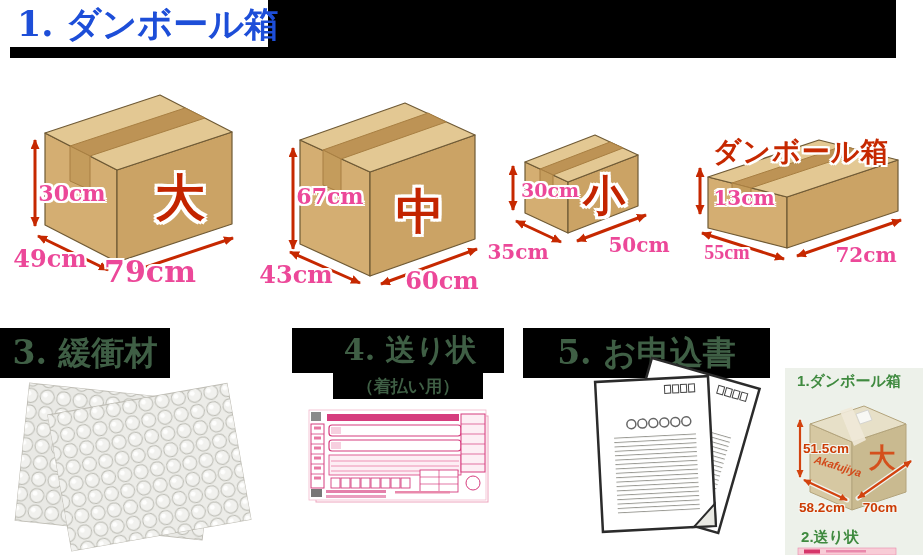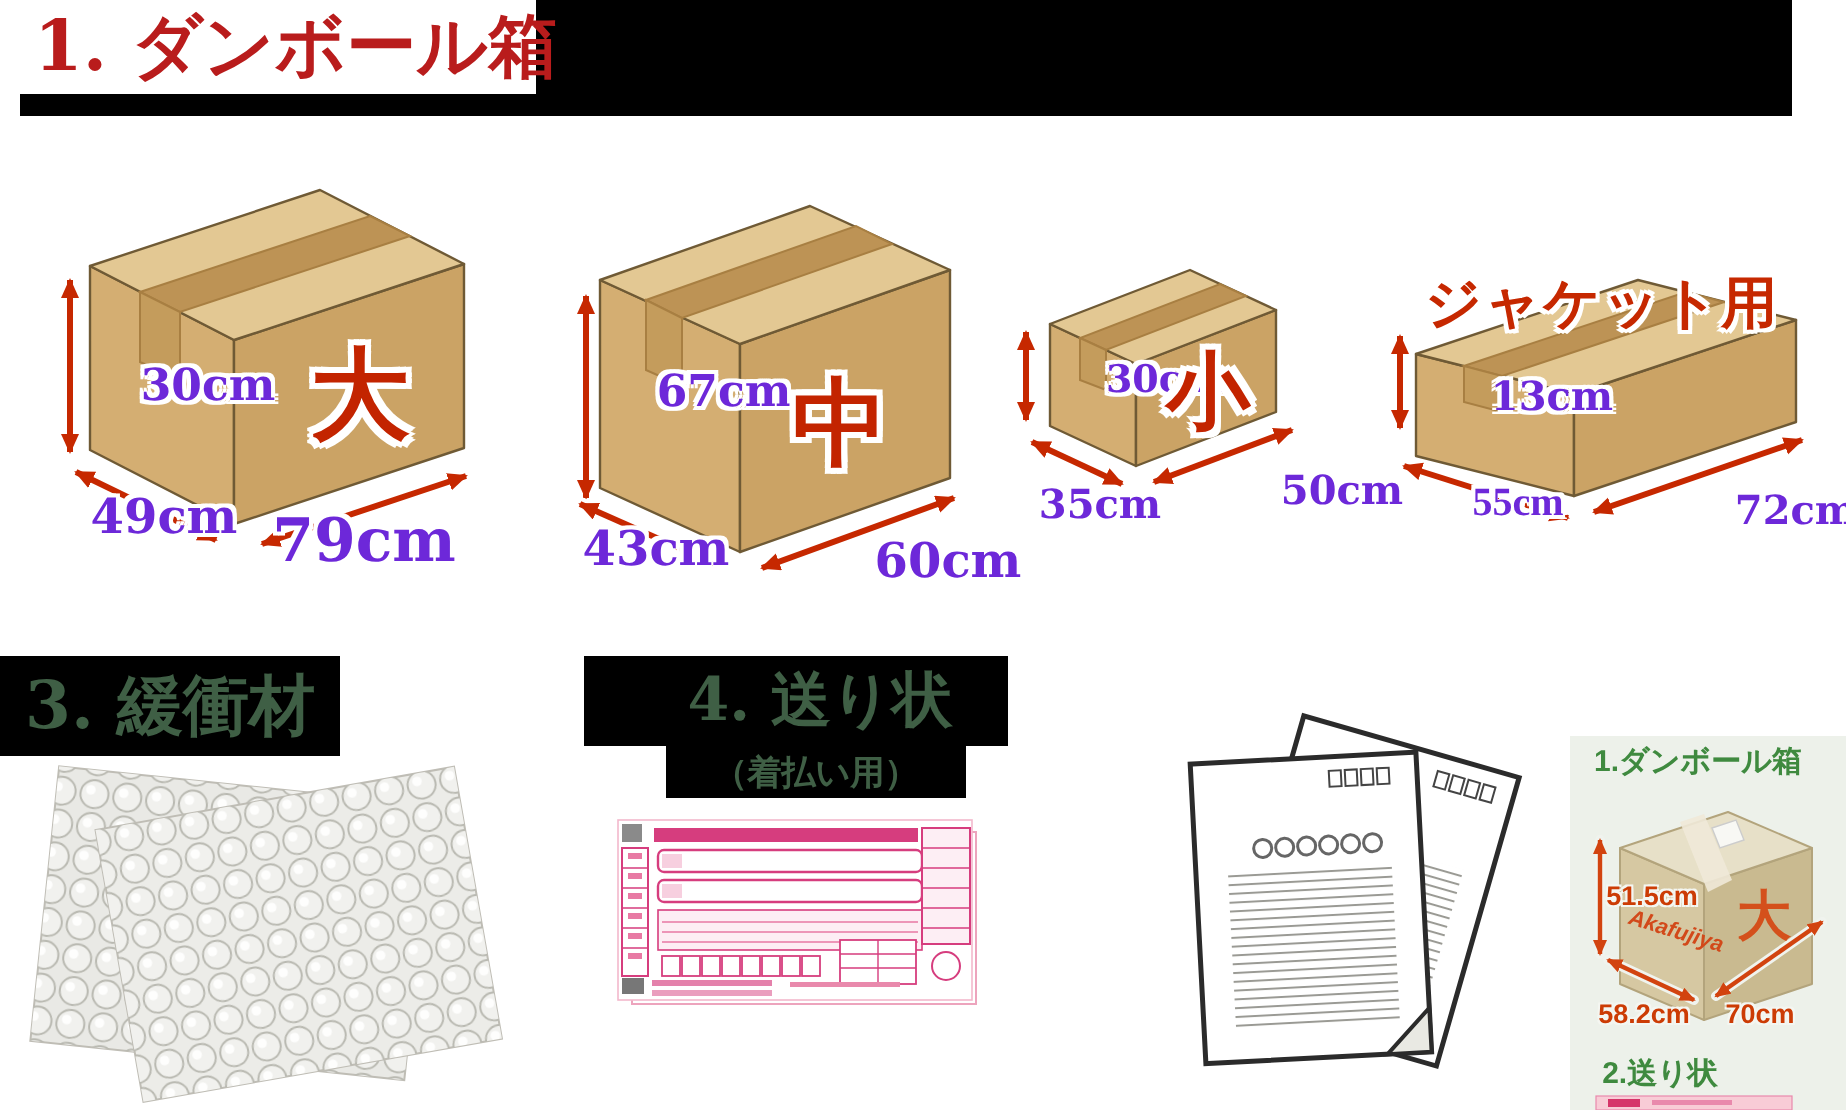--- a/index.html
+++ b/index.html
@@ -2,32 +2,32 @@
 <html><head>
 <meta charset="utf-8">
 <style>
   html,body{margin:0;padding:0;background:#fff;}
   .stage{position:relative;width:923px;height:555px;background:#ffffff;overflow:hidden;
          font-family:"Liberation Sans",sans-serif;}
   .abs{position:absolute;}
   .ctr{position:absolute;transform:translate(-50%,-50%);white-space:nowrap;}
   .serifB{font-family:"DejaVu Serif","Liberation Serif",serif;font-weight:bold;}
   
-  .dim{color:#6d28d9;
+  .dim{color:#ec4899;
        text-shadow:-2px -2px 0 #fff,2px -2px 0 #fff,-2px 2px 0 #fff,2px 2px 0 #fff,
-                   -2px 0 0 #fff,2px 0 0 #fff,0 -2px 0 #fff,0 2px 0 #fff;margin-left:32px;}
+                   -2px 0 0 #fff,2px 0 0 #fff,0 -2px 0 #fff,0 2px 0 #fff;}
   .kanji{color:#c32400;
        text-shadow:-3px -3px 0 #fff,3px -3px 0 #fff,-3px 3px 0 #fff,3px 3px 0 #fff,
                    -3px 0 0 #fff,3px 0 0 #fff,0 -3px 0 #fff,0 3px 0 #fff,
                    -2px -2px 0 #fff,2px 2px 0 #fff,2px -2px 0 #fff,-2px 2px 0 #fff;}
   .jacketTitle{color:#c62800;font-weight:bold;
        font-family:"Liberation Sans",sans-serif;letter-spacing:1px;
        text-shadow:-2px -2px 0 #fff,2px -2px 0 #fff,-2px 2px 0 #fff,2px 2px 0 #fff,
                    -2px 0 0 #fff,2px 0 0 #fff,0 -2px 0 #fff,0 2px 0 #fff;}
-  .greenTitle{color:#b91c1c;}
+  .greenTitle{color:#1d4ed8;}
   .hdr{background:#000;display:flex;align-items:center;justify-content:center;color:#3f5f45;}
   .sbTitle{color:#3f8a3f;font-weight:bold;font-size:15px;font-family:"Liberation Sans",sans-serif;}
   .sbDim{color:#cc3c05;font-weight:bold;font-size:13.5px;font-family:"Liberation Sans",sans-serif;
        text-shadow:-1px -1px 0 #f4f6f1,1px -1px 0 #f4f6f1,-1px 1px 0 #f4f6f1,1px 1px 0 #f4f6f1;}
   .sbKanji{color:#d4501c;font-family:"DejaVu Serif","Liberation Serif",serif;font-weight:bold;font-size:27px;}
   .brand{color:#d2491a;font-weight:bold;font-style:italic;font-size:11px;
          font-family:"Liberation Sans",sans-serif;}
   svg .aw{stroke:#ffffff;stroke-width:7;stroke-linecap:round;fill:none;}
   svg .ar{stroke:#c62800;stroke-width:3;fill:none;}
   svg .aw2{stroke:#f0f3ee;stroke-width:5;stroke-linecap:round;fill:none;}
@@ -46,20 +46,23 @@
   <div class="abs serifB greenTitle" style="left:17px;top:2px;font-size:35px;line-height:44px;white-space:nowrap;">1. ダンボール箱</div>
 
   <div class="abs hdr serifB" style="left:0;top:328px;width:170px;height:50px;font-size:33px;">
     <span>3. 緩衝材</span>
   </div>
   <div class="abs hdr serifB" style="left:292px;top:328px;width:188px;height:45px;font-size:30px;padding-left:24px;">
     <span>4. 送り状</span>
   </div>
   <div class="abs hdr serifB" style="left:333px;top:373px;width:150px;height:26px;font-size:17px;">
     <span>（着払い用）</span>
+  </div>
+  <div class="abs hdr serifB" style="left:523px;top:328px;width:247px;height:50px;font-size:33px;">
+    <span>5. お申込書</span>
   </div>
 
   <div class="abs" style="left:785px;top:368px;width:138px;height:187px;background:#edf1ea;"></div>
 
   <svg class="abs" style="left:0;top:0;" width="923" height="555" viewBox="0 0 923 555">
     <defs>
       <marker id="mE" markerUnits="userSpaceOnUse" markerWidth="12" markerHeight="11" refX="9" refY="4.5" orient="auto">
           <path d="M0,0 L10,4.5 L0,9 Z" fill="#c62800"></path>
         </marker>
       <marker id="mS" markerUnits="userSpaceOnUse" markerWidth="12" markerHeight="11" refX="9" refY="4.5" orient="auto-start-reverse">
@@ -261,21 +264,21 @@
   <span class="ctr serifB dim" style="left:330px;top:196px;font-size:22px;">67cm</span>
   <span class="ctr serifB dim" style="left:296px;top:274px;font-size:24px;">43cm</span>
   <span class="ctr serifB dim" style="left:442px;top:280px;font-size:24px;">60cm</span>
   <span class="ctr serifB kanji" style="left:420px;top:212px;font-size:48px;">中</span>
 
   <span class="ctr serifB dim" style="left:550px;top:190px;font-size:19px;">30cm</span>
   <span class="ctr serifB dim" style="left:518px;top:252px;font-size:20px;">35cm</span>
   <span class="ctr serifB dim" style="left:639px;top:245px;font-size:20px;">50cm</span>
   <span class="ctr serifB kanji" style="left:604px;top:196px;font-size:42px;">小</span>
 
-  <span class="ctr jacketTitle" style="left:801px;top:152px;font-size:28px;">ジャケット用</span>
+  <span class="ctr jacketTitle" style="left:801px;top:152px;font-size:28px;">ダンボール箱</span>
   <span class="ctr serifB dim" style="left:744px;top:198px;font-size:20px;">13cm</span>
   <span class="ctr serifB dim" style="left:727px;top:252px;font-size:20px;font-family:Liberation Serif, serif;">55cm</span>
   <span class="ctr serifB dim" style="left:866px;top:255px;font-size:20px;">72cm</span>
 
   <span class="ctr sbTitle" style="left:849px;top:381px;">1.ダンボール箱</span>
   <span class="ctr sbDim" style="left:826px;top:448px;">51.5cm</span>
   <span class="ctr brand" style="left:838px;top:466px;transform:translate(-50%,-50%) rotate(17deg);">Akafujiya</span>
   <span class="ctr sbKanji" style="left:882px;top:458px;">大</span>
   <span class="ctr sbDim" style="left:822px;top:507px;">58.2cm</span>
   <span class="ctr sbDim" style="left:880px;top:507px;">70cm</span>

